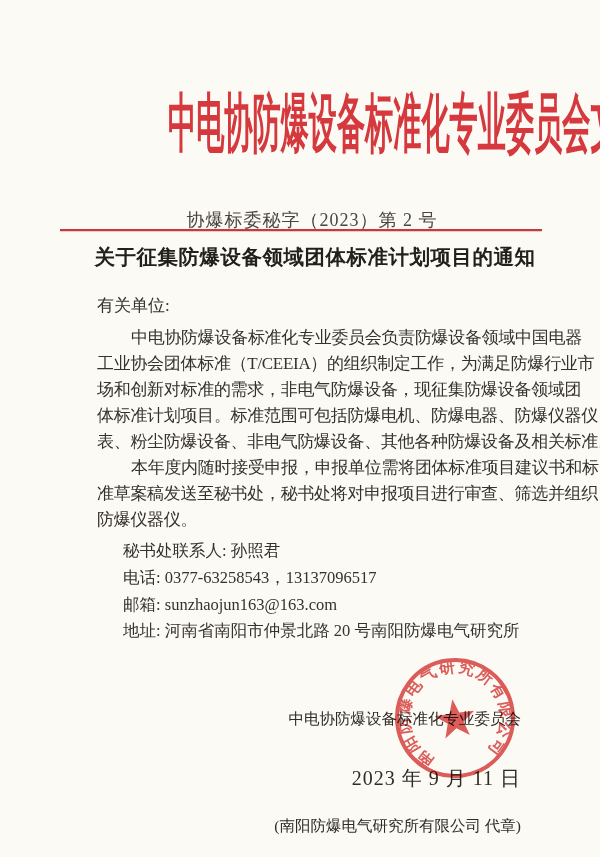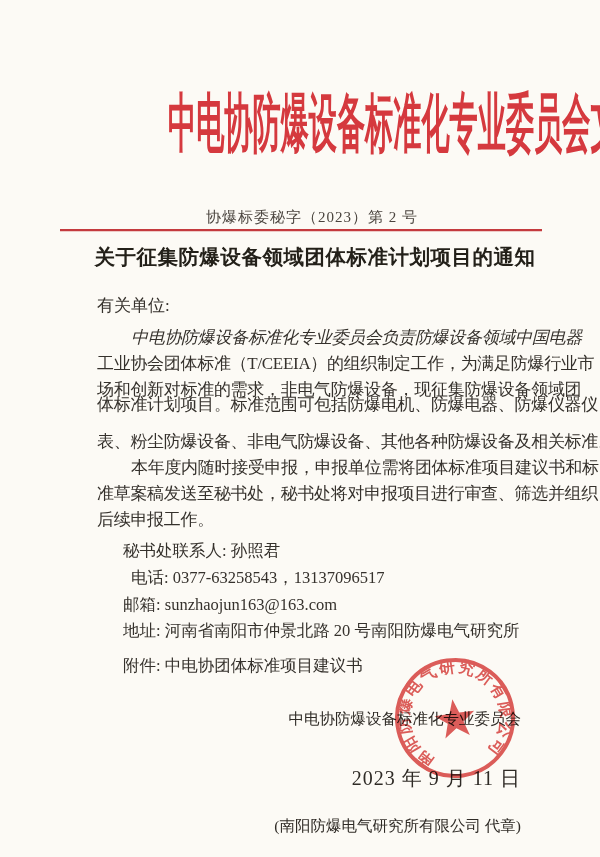--- a/index.html
+++ b/index.html
@@ -28,21 +28,21 @@
     white-space: nowrap;
     letter-spacing: 0px;
   }
   .doc-number {
     position: absolute;
     top: 208px;
     left: 0;
     width: 600px;
     text-align: center;
     text-indent: 24px;
-    font-size: 15px;
+    font-size: 18px;
     letter-spacing: 1px;
     color: #4a443e;
   }
   .red-rule {
     position: absolute;
     top: 229px;
     left: 60px;
     width: 482px;
     height: 2px;
     background: #c43a3e;
@@ -68,29 +68,29 @@
   }
   .body-line {
     position: absolute;
     left: 97px;
     width: 436px;
     font-size: 17px;
     letter-spacing: -0.3px;
     white-space: nowrap;
   }
   .body-line.indent { padding-left: 34px; }
-  .l0 { top: 326px; font-style: italic; } .l1 { top: 352px; } .l2 { top: 378px; } .l3 { top: 393px; }
+  .l0 { top: 326px; } .l1 { top: 352px; } .l2 { top: 378px; } .l3 { top: 404px; }
   .l4 { top: 430px; } .l5 { top: 456px; } .l6 { top: 482px; } .l7 { top: 508px; }
   .contact-line {
     position: absolute;
     left: 123px;
     font-size: 16.5px;
     white-space: nowrap;
   }
-  .c0 { top: 540px; } .c1 { top: 567px; margin-left: 8px; } .c2 { top: 594px; } .c3 { top: 620px; }
+  .c0 { top: 540px; } .c1 { top: 567px; } .c2 { top: 594px; } .c3 { top: 620px; }
   .attachment {
     position: absolute;
     left: 123px;
     top: 655px;
     font-size: 16.5px;
     white-space: nowrap;
   }
   .sig-line {
     position: absolute;
     right: 79px;
@@ -135,28 +135,27 @@
 
   <div class="salutation">有关单位:</div>
 
   <div class="body-line indent l0">中电协防爆设备标准化专业委员会负责防爆设备领域中国电器</div>
   <div class="body-line l1">工业协会团体标准（T/CEEIA）的组织制定工作，为满足防爆行业市</div>
   <div class="body-line l2">场和创新对标准的需求，非电气防爆设备，现征集防爆设备领域团</div>
   <div class="body-line l3">体标准计划项目。标准范围可包括防爆电机、防爆电器、防爆仪器仪</div>
   <div class="body-line l4">表、粉尘防爆设备、非电气防爆设备、其他各种防爆设备及相关标准。</div>
   <div class="body-line indent l5">本年度内随时接受申报，申报单位需将团体标准项目建议书和标</div>
   <div class="body-line l6">准草案稿发送至秘书处，秘书处将对申报项目进行审查、筛选并组织</div>
-  <div class="body-line l7">后续申报工作。</div>
+  <div class="body-line l7">防爆仪器仪。</div>
 
   <div class="contact-line c0">秘书处联系人: 孙照君</div>
   <div class="contact-line c1">电话: 0377-63258543，13137096517</div>
   <div class="contact-line c2">邮箱: sunzhaojun163@163.com</div>
   <div class="contact-line c3">地址: 河南省南阳市仲景北路 20 号南阳防爆电气研究所</div>
 
-  <div class="attachment">附件: 中电协团体标准项目建议书</div>
 
   <div class="sig-line sig-org">中电协防爆设备标准化专业委员会</div>
   <div class="sig-line sig-note">(南阳防爆电气研究所有限公司 代章)</div>
   <div class="sig-line sig-date">2023 年 9 月 11 日</div>
 
   <svg class="stamp" viewBox="0 0 130 130" xmlns="http://www.w3.org/2000/svg">
     <circle cx="65" cy="65" r="58" fill="none" stroke="#d8423f" stroke-width="4"></circle>
     <defs>
       <path id="sealTextArc" d="M 42 104.8 A 46 46 0 1 1 88 104.8" fill="none"></path>
     </defs>

